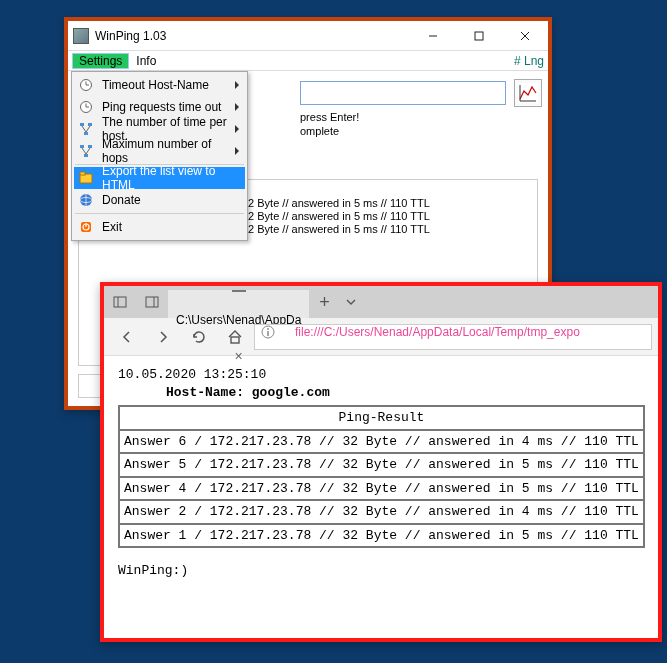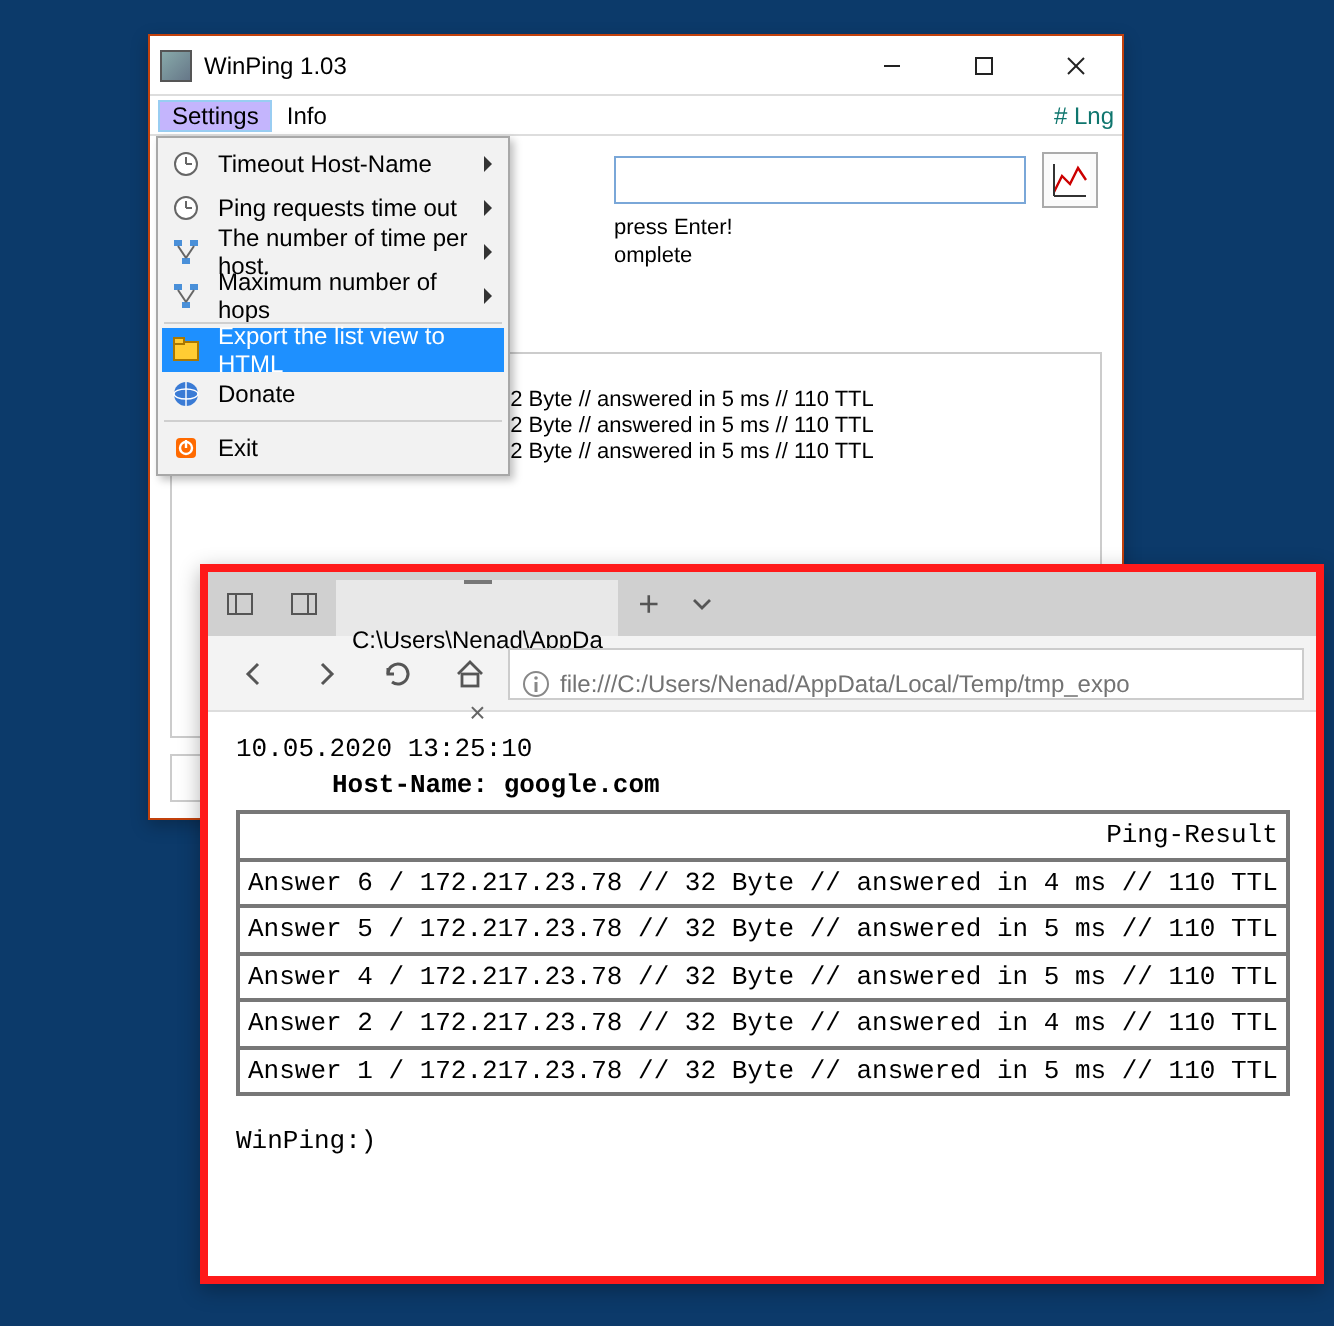--- a/index.html
+++ b/index.html
@@ -8,24 +8,24 @@
     font-size: 12px;
     background: #0c3a6a;
     width: 667px;
     height: 663px;
     position: relative;
     overflow: hidden;
   }
   
   .winping {
     position: absolute;
-    left: 74px; top: 17px;
+    left: 64px; top: 17px;
     width: 488px; height: 393px;
     background: #fff;
-    border: 1px solid #c2410c;
+    border: 4px solid #c2410c;
     box-shadow: 0 3px 8px rgba(0,0,0,.25);
   }
   .titlebar {
     height: 30px;
     display: flex;
     align-items: center;
     border-bottom: 1px solid #ddd;
     padding-left: 5px;
   }
   .titlebar .app-icon {
@@ -49,21 +49,21 @@
     height: 20px;
     padding: 0 4px;
     border-bottom: 1px solid #ddd;
     font-size: 12px;
   }
   .menubar .menu-item {
     padding: 1px 7px;
     cursor: pointer;
   }
   .menubar .menu-item.active {
-    background: #c4b5fd;
+    background: #22c55e;
     border: 1px solid #99cdf2;
     padding: 0 6px;
   }
   .menubar .spacer { flex: 1; }
   .menubar .lng { color: #0f766e; font-size: 12px; }
   
   .dropdown {
     position: absolute;
     left: 3px; top: 50px;
     width: 177px;
@@ -205,44 +205,44 @@
     width: 34px; height: 30px;
     display:flex;align-items:center;justify-content:center;
     color:#555; cursor:pointer;
   }
   .b-toolbar .url {
     flex: 1;
     height: 26px;
     border: 1px solid #ccc;
     background: #fff;
     display: flex;
-    align-items: flex-end;
+    align-items: flex-start;
     padding: 0 6px;
     font-size: 12px;
-    color:#737373;
-    gap:5px;
+    color:#ec4899;
+    gap:20px;
     overflow:hidden;
   }
   .b-page {
     padding: 10px 14px;
     font-family: "Courier New", monospace;
     font-size: 13px;
     line-height: 1.35;
   }
   .b-page .hdr1 { }
   .b-page .hdr2 { font-weight: bold; margin-left: 48px; }
   .b-page table {
     width: 100%;
     border-collapse: collapse;
     margin-top: 4px;
   }
   .b-page th, .b-page td {
     border: 2px solid #777;
     padding: 2px 4px;
-    text-align: right;
+    text-align: center;
     font-family: "Courier New", monospace;
     font-size: 13px;
     white-space: nowrap;
   }
   .b-page th { font-weight: normal; }
   .b-page .foot { margin-top: 14px; }
 </style>
 </head>
 <body>
 

